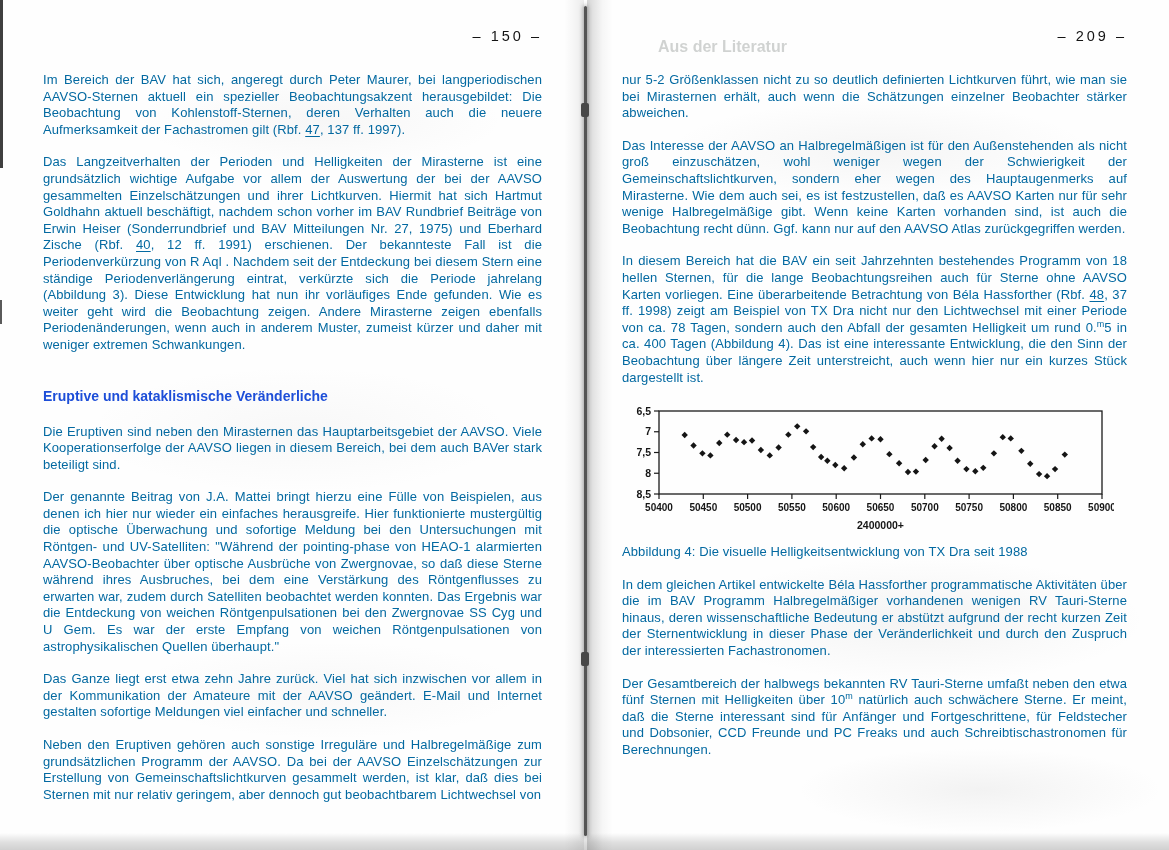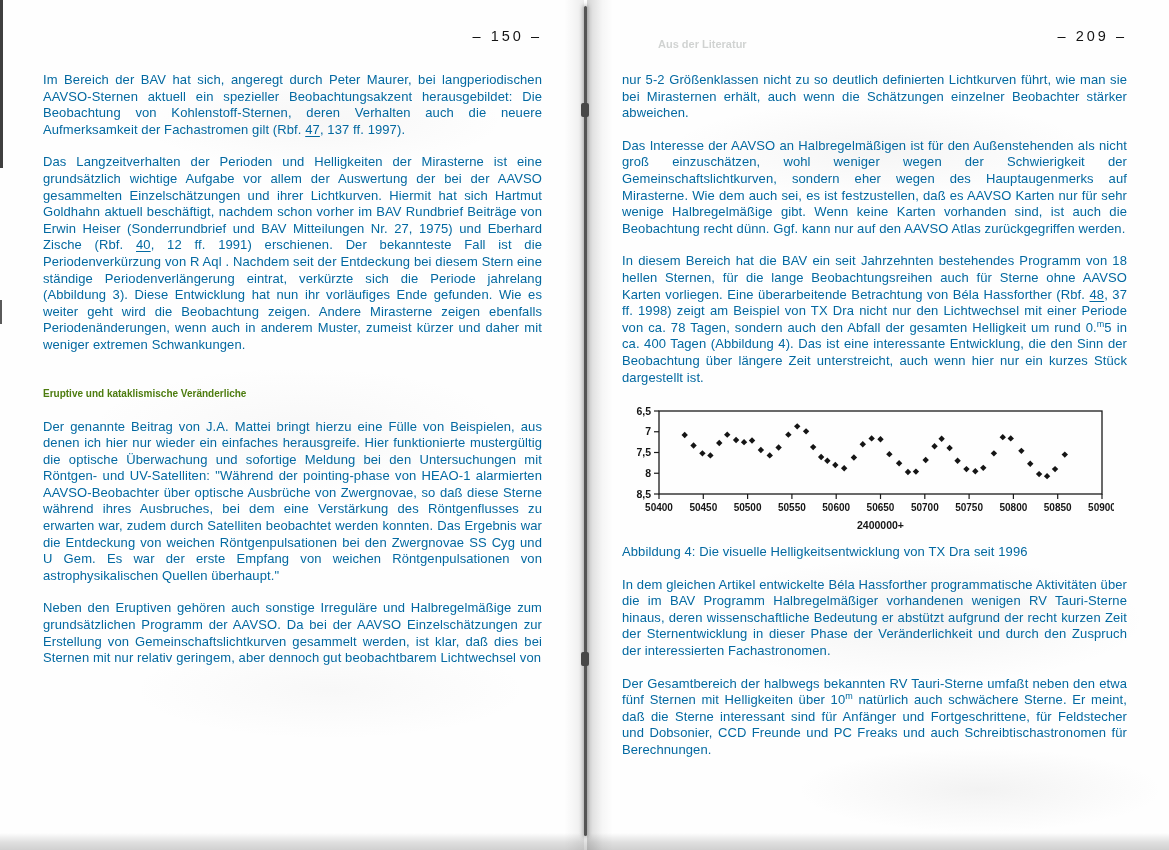--- a/index.html
+++ b/index.html
@@ -25,21 +25,21 @@
   .page-right{left:622px;width:505px;}
   .page-number{
     text-align:right;font-size:14.5px;letter-spacing:3px;
     margin:8px 0 28px 0;color:#141414;
   }
   .body-text p{
     font-size:13px;line-height:16.6px;text-align:justify;
     margin:0 0 16px 0;letter-spacing:0.1px;color:#0369a1;
   }
   .body-text h3{
-    font-size:10px;font-weight:bold;margin:24px 0 20px 0;color:#4d7c0f;
+    font-size:14px;font-weight:bold;margin:24px 0 20px 0;color:#1d4ed8;
   }
   sup{font-size:9px;line-height:0;vertical-align:super;}
   .useg{text-decoration:underline;text-underline-offset:2px;}
   
   .figure-block{margin:3px 0 6px 0;}
   .figure-caption{font-size:13px;margin:16px 0 0 0;color:#1b1b1b;}
   .heading-gap{margin-top:34px !important;}
   
   .gutter-line{
     position:absolute;left:584px;top:6px;width:3px;height:830px;
@@ -58,37 +58,39 @@
   .staple-1{top:103px;}
   .staple-2{top:652px;}
   .left-edge{position:absolute;left:0;top:0;width:3px;height:168px;background:#3f3f3f;}
   .left-edge-2{position:absolute;left:0;top:300px;width:2px;height:24px;background:#5a5a5a;}
   .bottom-shade{
     position:absolute;left:0;bottom:0;width:1169px;height:17px;
     background:linear-gradient(to bottom, rgba(0,0,0,0) 0%, rgba(0,0,0,0.12) 55%, rgba(0,0,0,0.18) 100%);
   }
   .ghost-text{
     position:absolute;left:36px;top:18px;
-    font-size:11px;font-weight:bold;color:#8d9390;
+    font-size:16px;font-weight:bold;color:#8d9390;
     opacity:0.40;filter:blur(0.7px);
   }
   svg text{font-family:"Liberation Sans", sans-serif;}
 </style>
 </head>
 <body>
 
 <div class="scan-bg"></div>
 
 <div class="page page-left">
   <div class="page-number">– 150 –</div>
   <div class="body-text">
     <p><span>Im Bereich der BAV  hat sich, angeregt durch Peter Maurer, bei langperiodischen AAVSO-Sternen aktuell ein spezieller Beobachtungsakzent herausgebildet: Die Beobachtung von Kohlenstoff-Sternen, deren Verhalten auch die neuere Aufmerksamkeit der Fachastromen gilt (Rbf. </span><span class="useg">47</span><span>, 137 ff. 1997).</span></p>
     <p><span>Das Langzeitverhalten der Perioden und Helligkeiten der Mirasterne ist eine grundsätzlich wichtige Aufgabe vor allem der Auswertung der bei der AAVSO gesammelten Einzelschätzungen und ihrer Lichtkurven. Hiermit hat sich Hartmut Goldhahn aktuell beschäftigt, nachdem schon vorher im BAV Rundbrief Beiträge von Erwin Heiser (Sonderrundbrief und BAV Mitteilungen Nr. 27, 1975) und Eberhard Zische (Rbf. </span><span class="useg">40</span><span>, 12 ff. 1991) erschienen. Der bekannteste Fall ist die Periodenverkürzung von R Aql . Nachdem seit der Entdeckung bei diesem Stern eine ständige Periodenverlängerung eintrat, verkürzte sich die Periode jahrelang (Abbildung 3). Diese Entwicklung hat nun ihr vorläufiges Ende gefunden. Wie es weiter geht wird die Beobachtung zeigen. Andere Mirasterne zeigen ebenfalls Periodenänderungen, wenn auch in anderem Muster, zumeist kürzer und daher mit weniger extremen Schwankungen.</span></p>
     <h3 class="heading-gap">Eruptive und kataklismische Veränderliche</h3>
+    <p>Die Eruptiven sind neben den Mirasternen das Hauptarbeitsgebiet der AAVSO. Viele Kooperationserfolge der AAVSO liegen in diesem Bereich, bei dem auch BAVer stark beteiligt sind.</p>
     <p>Der genannte Beitrag von J.A. Mattei bringt hierzu eine Fülle von Beispielen, aus denen ich hier nur wieder ein einfaches herausgreife. Hier funktionierte mustergültig die optische Überwachung und sofortige Meldung bei den Untersuchungen mit Röntgen- und UV-Satelliten: "Während der pointing-phase von HEAO-1 alarmierten AAVSO-Beobachter über optische Ausbrüche von Zwergnovae, so daß diese Sterne während ihres Ausbruches, bei dem eine Verstärkung des Röntgenflusses zu erwarten war, zudem durch Satelliten beobachtet werden konnten. Das Ergebnis war die Entdeckung von weichen Röntgenpulsationen bei den Zwergnovae SS Cyg und U  Gem. Es war der erste Empfang von weichen Röntgenpulsationen von astrophysikalischen Quellen überhaupt."</p>
+    <p>Das Ganze liegt erst etwa zehn Jahre zurück. Viel hat sich inzwischen vor allem in der Kommunikation der Amateure mit der AAVSO geändert. E-Mail und Internet gestalten sofortige Meldungen viel einfacher und schneller.</p>
     <p>Neben den Eruptiven gehören auch sonstige Irreguläre und Halbregelmäßige zum grundsätzlichen Programm der AAVSO. Da bei der AAVSO Einzelschätzungen zur Erstellung von Gemeinschaftslichtkurven gesammelt werden, ist klar, daß dies bei Sternen mit nur relativ geringem, aber dennoch gut beobachtbarem Lichtwechsel von</p>
   </div>
 </div>
 
 <div class="page page-right">
   <div class="ghost-text">Aus der Literatur</div>
   <div class="page-number">– 209 –</div>
   <div class="body-text">
     <p>nur 5-2 Größenklassen nicht zu so deutlich definierten Lichtkurven führt, wie man sie bei Mirasternen erhält, auch wenn die Schätzungen einzelner Beobachter stärker abweichen.</p>
     <p>Das Interesse der AAVSO an Halbregelmäßigen ist für den Außenstehenden als nicht groß einzuschätzen, wohl weniger wegen der Schwierigkeit der Gemeinschaftslichtkurven, sondern eher wegen des Hauptaugenmerks auf  Mirasterne. Wie dem auch sei, es ist festzustellen, daß es AAVSO Karten nur für sehr wenige Halbregelmäßige gibt. Wenn keine Karten vorhanden sind, ist auch die Beobachtung recht dünn. Ggf. kann nur auf den AAVSO Atlas zurückgegriffen werden.</p>
@@ -169,21 +171,21 @@
           <path d="M 371.908 48.12999999999998 L 375.108 51.329999999999984 L 371.908 54.52999999999999 L 368.708 51.329999999999984 Z" fill="#151515"></path>
           <path d="M 380.76800000000003 31.944999999999997 L 383.968 35.144999999999996 L 380.76800000000003 38.345 L 377.56800000000004 35.144999999999996 Z" fill="#151515"></path>
           <path d="M 388.742 33.190000000000005 L 391.942 36.39000000000001 L 388.742 39.59000000000001 L 385.54200000000003 36.39000000000001 Z" fill="#151515"></path>
           <path d="M 399.37399999999997 45.63999999999999 L 402.57399999999996 48.839999999999996 L 399.37399999999997 52.04 L 396.174 48.839999999999996 Z" fill="#151515"></path>
           <path d="M 408.234 58.50499999999998 L 411.43399999999997 61.704999999999984 L 408.234 64.90499999999999 L 405.034 61.704999999999984 Z" fill="#151515"></path>
           <path d="M 417.094 68.87999999999998 L 420.294 72.07999999999998 L 417.094 75.27999999999999 L 413.894 72.07999999999998 Z" fill="#151515"></path>
           <path d="M 425.068 70.95500000000001 L 428.268 74.15500000000002 L 425.068 77.35500000000002 L 421.868 74.15500000000002 Z" fill="#151515"></path>
           <path d="M 433.04200000000003 63.90000000000002 L 436.242 67.10000000000002 L 433.04200000000003 70.30000000000003 L 429.84200000000004 67.10000000000002 Z" fill="#151515"></path>
           <path d="M 442.788 49.37499999999999 L 445.988 52.574999999999996 L 442.788 55.775 L 439.588 52.574999999999996 Z" fill="#151515"></path>
         </svg>
-      <p class="figure-caption">Abbildung 4: Die visuelle Helligkeitsentwicklung von TX Dra seit 1996</p>
+      <p class="figure-caption">Abbildung 4: Die visuelle Helligkeitsentwicklung von TX Dra seit 1988</p>
     </div>
 
     <p>In dem gleichen Artikel entwickelte Béla Hassforther programmatische Aktivitäten über die im BAV Programm Halbregelmäßiger vorhandenen wenigen RV Tauri-Sterne hinaus, deren wissenschaftliche Bedeutung er abstützt aufgrund der recht kurzen Zeit der Sternentwicklung in dieser Phase der Veränderlichkeit und durch den Zuspruch der interessierten Fachastronomen.</p>
     <p><span>Der Gesamtbereich der halbwegs bekannten RV Tauri-Sterne umfaßt neben den etwa fünf Sternen mit Helligkeiten über 10</span><sup>m</sup><span>  natürlich auch schwächere Sterne. Er meint, daß die Sterne interessant sind für Anfänger und Fortgeschrittene, für Feldstecher und Dobsonier, CCD Freunde und PC Freaks und auch Schreibtischastronomen für Berechnungen.</span></p>
   </div>
 </div>
 
 <div class="gutter-shade-left"></div>
 <div class="gutter-shade-right"></div>
 <div class="gutter-line"></div>

